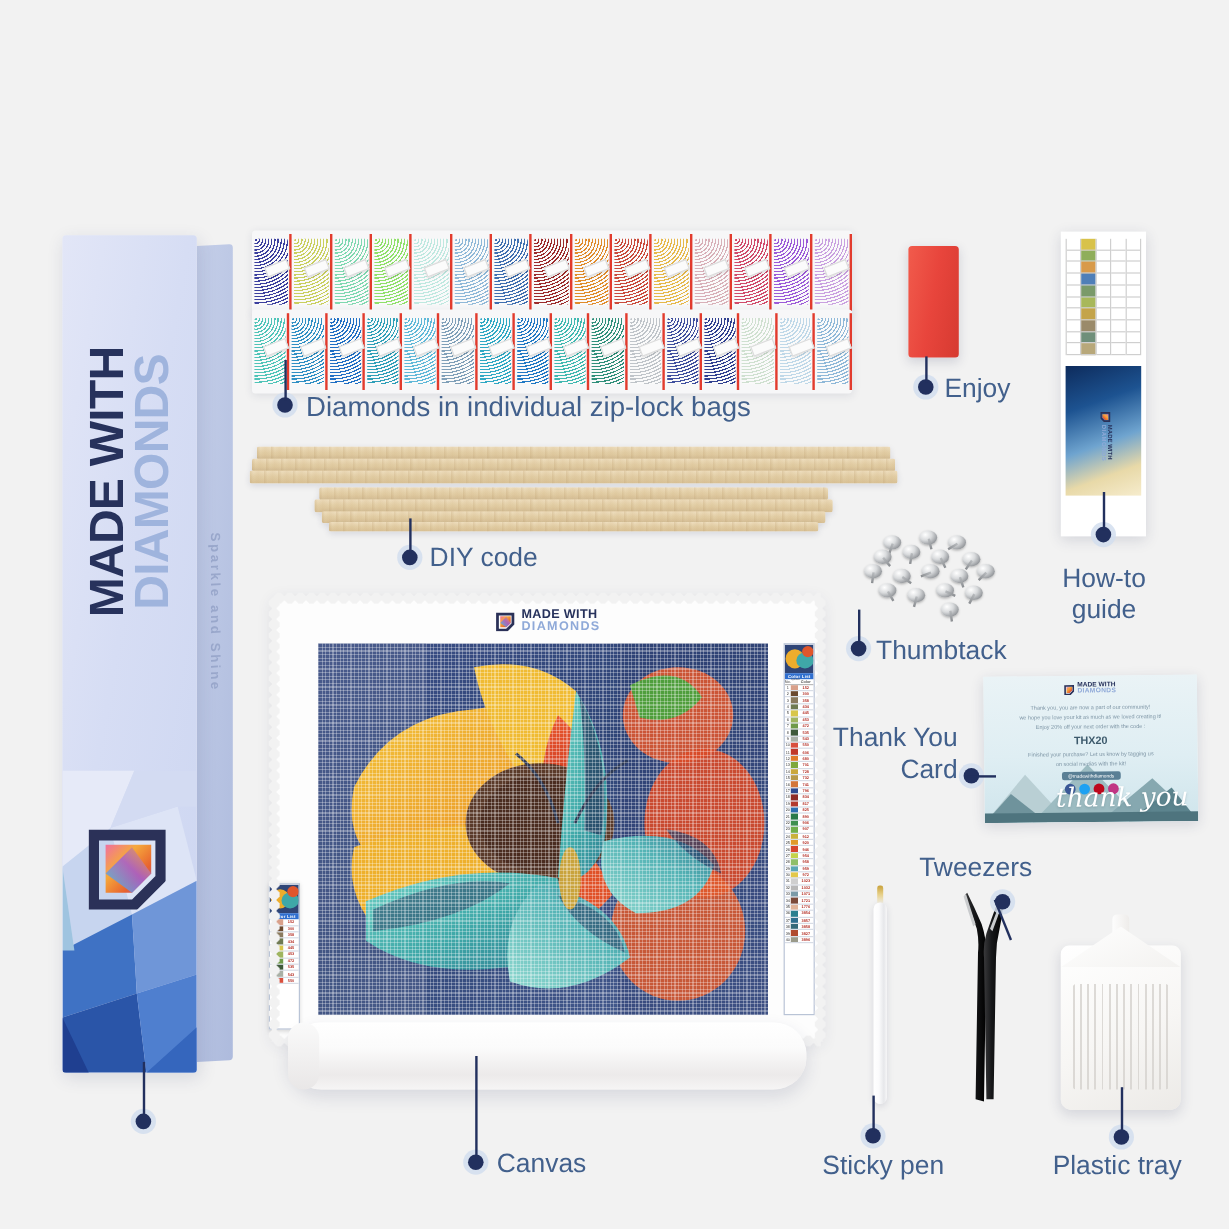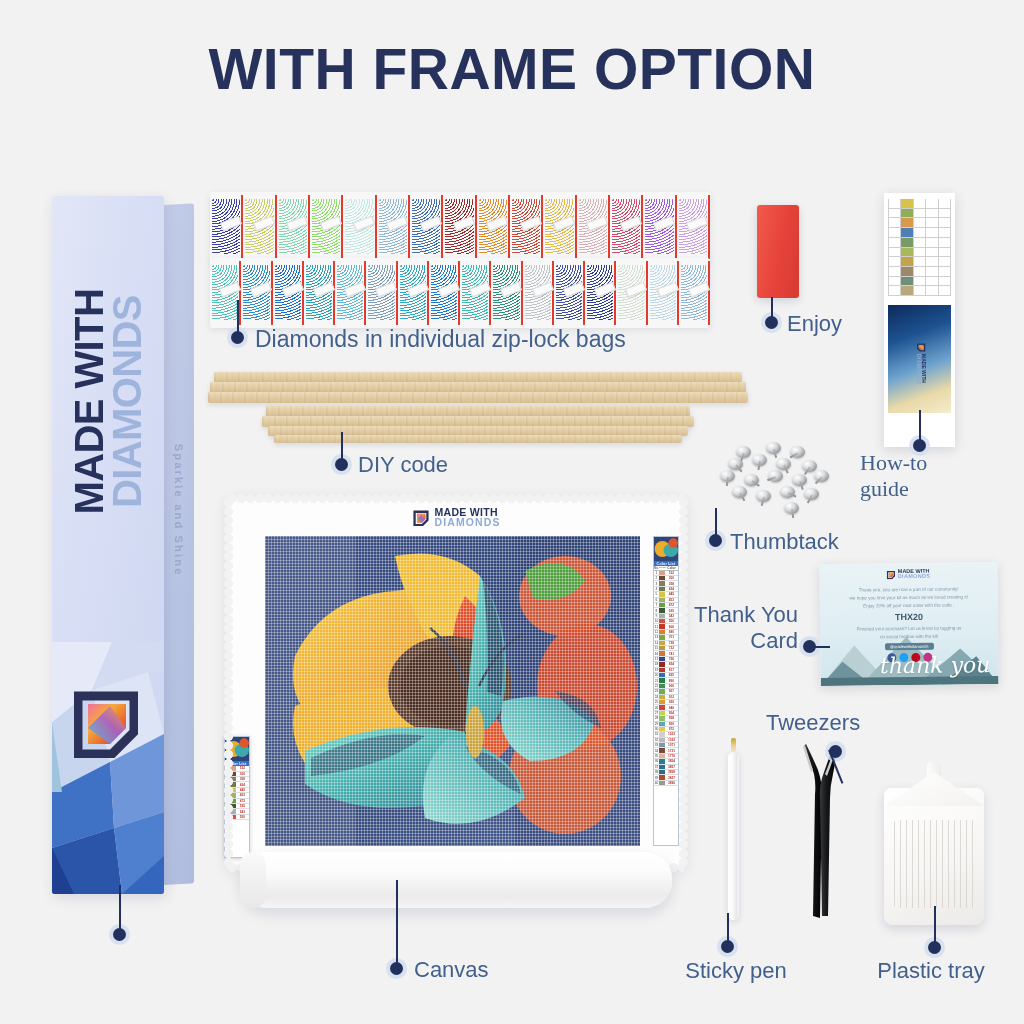--- a/index.html
+++ b/index.html
@@ -255,21 +255,20 @@
     position: absolute; left: 10px; top: 58px; width: 80px; height: 88px;
     background: repeating-linear-gradient(90deg, rgba(215,212,208,.85) 0 1.5px, rgba(0,0,0,0) 1.5px 6px);
     border-radius: 3px;
   }
 </style>
 </head>
 <body>
 
 <div class="stage">
 
-  <div class="title">WITH FRAME OPTION</div>
 
   <div class="box-wrap">
     <div class="box-side">
       <div class="box-side-text">Sparkle and Shine</div>
     </div>
     <div class="box-face">
       <svg class="poly" viewBox="0 0 112 252" preserveAspectRatio="none">
         <polygon points="0,80 40,48 58,120 10,150" fill="#c7d5ef"></polygon>
         <polygon points="40,48 96,30 112,92 58,120" fill="#dde4f6"></polygon>
         <polygon points="0,150 58,120 62,186 0,206" fill="#3f72c4"></polygon>
@@ -922,21 +921,21 @@
         </svg>
         <div style="line-height:.95;">
           <div style="font-size:5px;font-weight:bold;color:#27325c;">MADE WITH</div>
           <div style="font-size:5px;font-weight:bold;color:#8fa9d8;letter-spacing:.4px;">DIAMONDS</div>
         </div>
       </div>
     </div>
   </div>
   <div class="dot" style="left:913px;top:439px;"></div>
   <div class="lead v" style="left:919px;top:410px;height:32px;"></div>
-  <div class="lbl" style="left:860px;top:450px;width:120px;text-align:left;font-family:Liberation Serif, serif;">How-to
+  <div class="lbl" style="left:860px;top:469px;width:120px;text-align:center;">How-to
 guide</div>
 
   <div class="tacks">
     <div class="tack" style="left:22px;top:6px;">
         <i style="transform:rotate(20deg)"></i>
       </div>
     <div class="tack" style="left:52px;top:2px;">
         <i style="transform:rotate(-14deg)"></i>
       </div>
     <div class="tack" style="left:76px;top:6px;">

